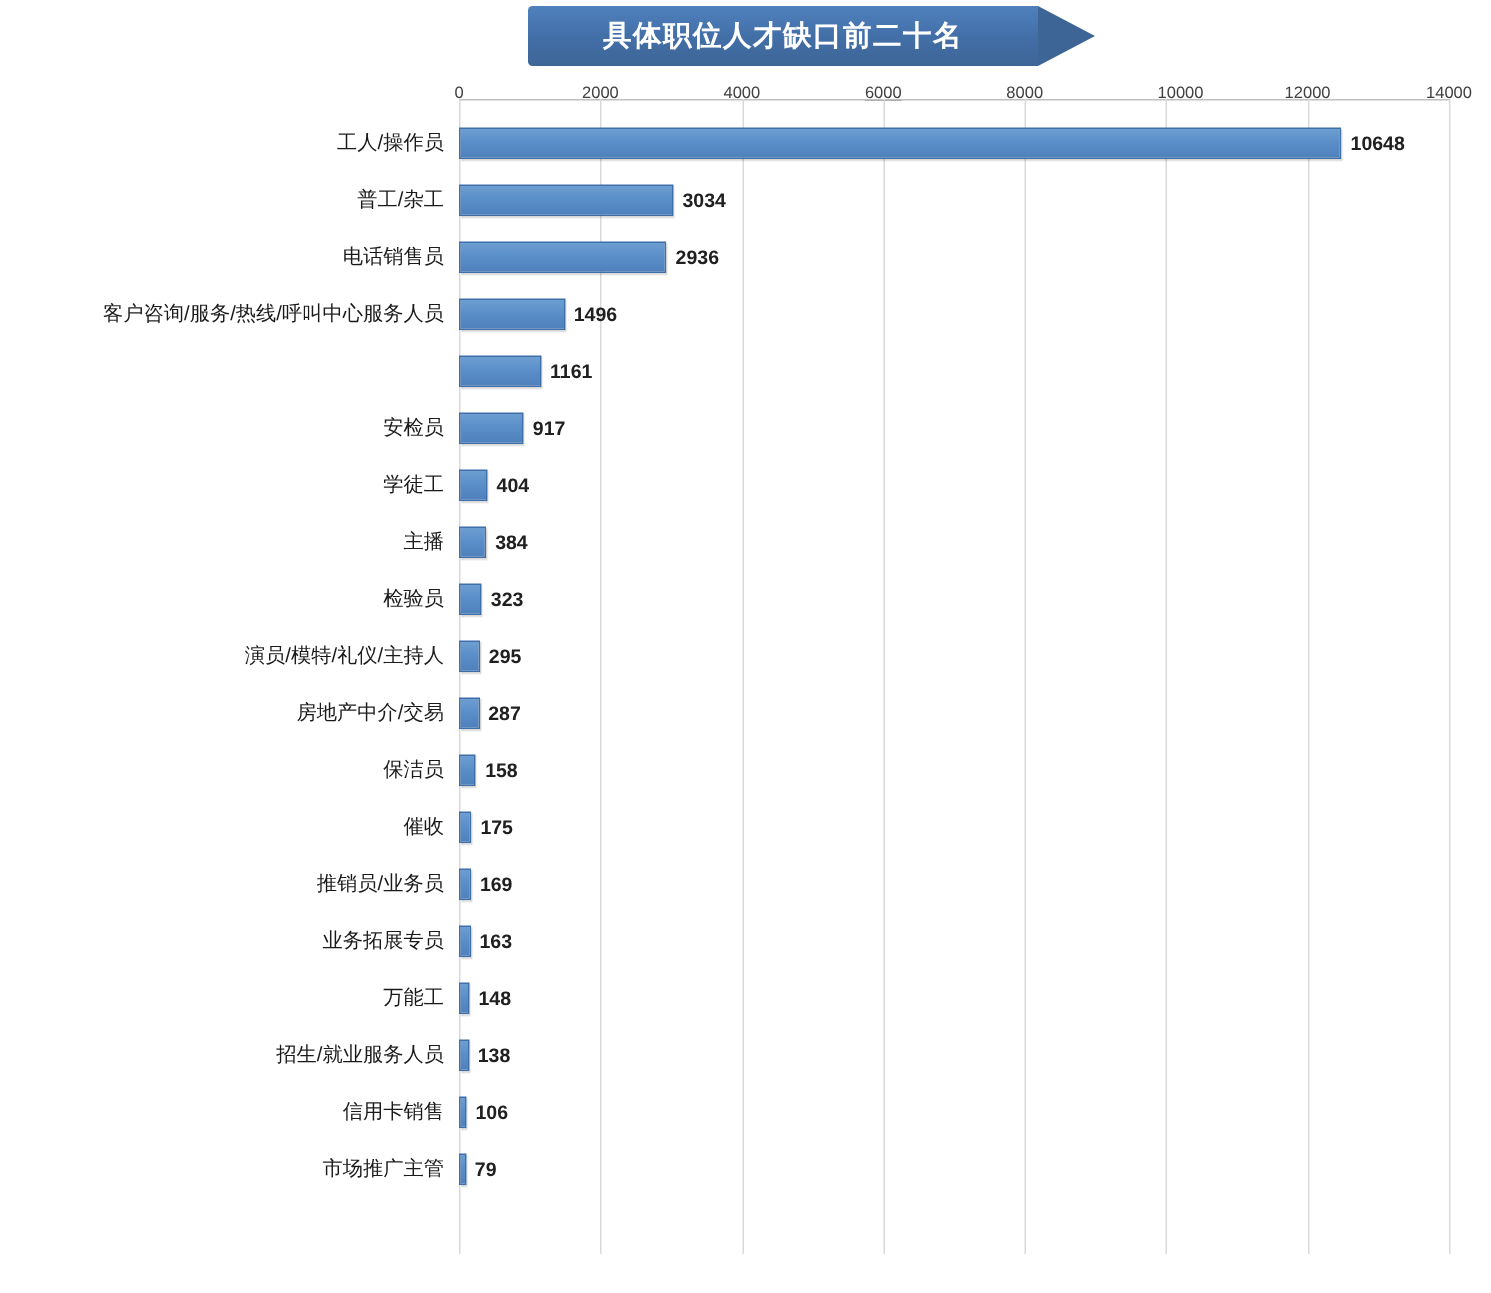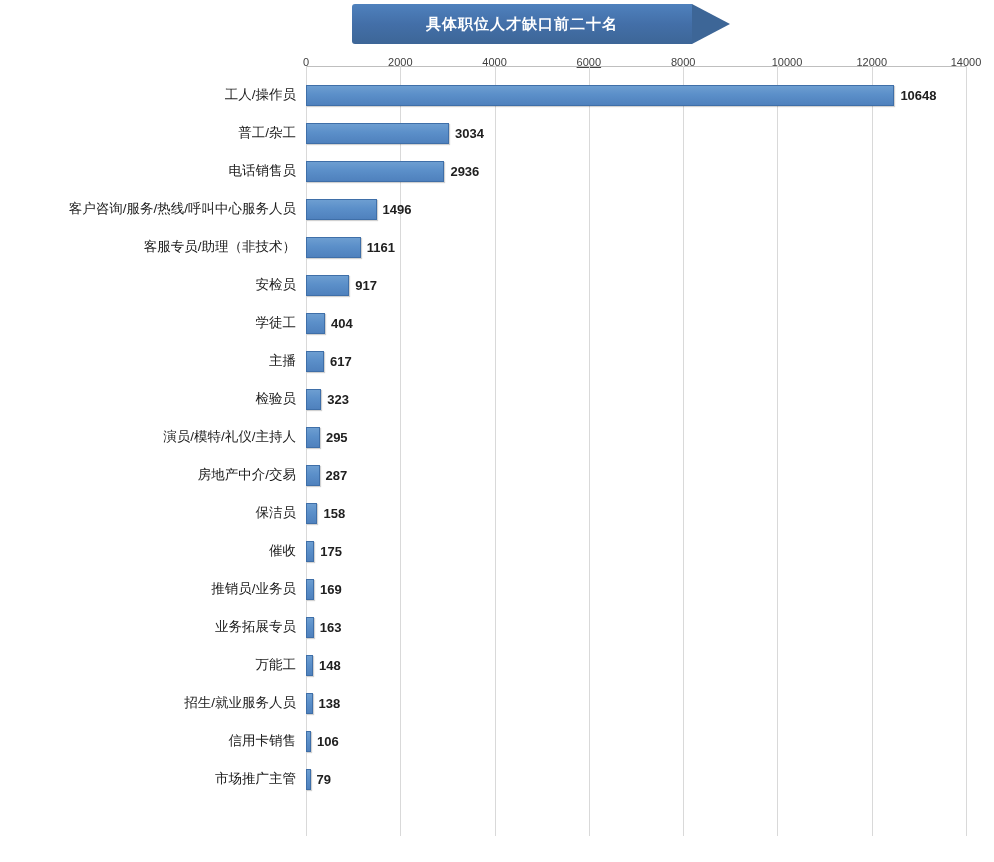--- a/index.html
+++ b/index.html
@@ -35,21 +35,21 @@
     height: 40px;
     background: linear-gradient(to bottom, #4f81bd 0%, #436fa8 50%, #3d6697 100%);
     border-radius: 3px 0 0 3px;
     box-sizing: border-box;
     display: flex;
     align-items: center;
     justify-content: center;
   }
   .title-banner .title-text {
     color: #ffffff;
-    font-size: 15px;
+    font-size: 19px;
     font-weight: bold;
     letter-spacing: 1px;
     white-space: nowrap;
   }
   .title-arrow {
     position: absolute;
     left: 340px;
     top: 0;
     width: 0;
     height: 0;
@@ -202,21 +202,20 @@
         </div>
       </div>
       <div class="row">
         <div class="cat-label">客户咨询/服务/热线/呼叫中心服务人员</div>
         <div class="bar-holder">
           <div class="bar" style="width: 70.5257px;"></div>
           <span class="bar-value">1496</span>
         </div>
       </div>
       <div class="row">
-        <div class="cat-label">客服专员/助理（非技术）</div>
         <div class="bar-holder">
           <div class="bar" style="width: 54.7329px;"></div>
           <span class="bar-value">1161</span>
         </div>
       </div>
       <div class="row">
         <div class="cat-label">安检员</div>
         <div class="bar-holder">
           <div class="bar" style="width: 43.23px;"></div>
           <span class="bar-value">917</span>
@@ -226,21 +225,21 @@
         <div class="cat-label">学徒工</div>
         <div class="bar-holder">
           <div class="bar" style="width: 19.0457px;"></div>
           <span class="bar-value">404</span>
         </div>
       </div>
       <div class="row">
         <div class="cat-label">主播</div>
         <div class="bar-holder">
           <div class="bar" style="width: 18.1029px;"></div>
-          <span class="bar-value">617</span>
+          <span class="bar-value">384</span>
         </div>
       </div>
       <div class="row">
         <div class="cat-label">检验员</div>
         <div class="bar-holder">
           <div class="bar" style="width: 15.2271px;"></div>
           <span class="bar-value">323</span>
         </div>
       </div>
       <div class="row">

